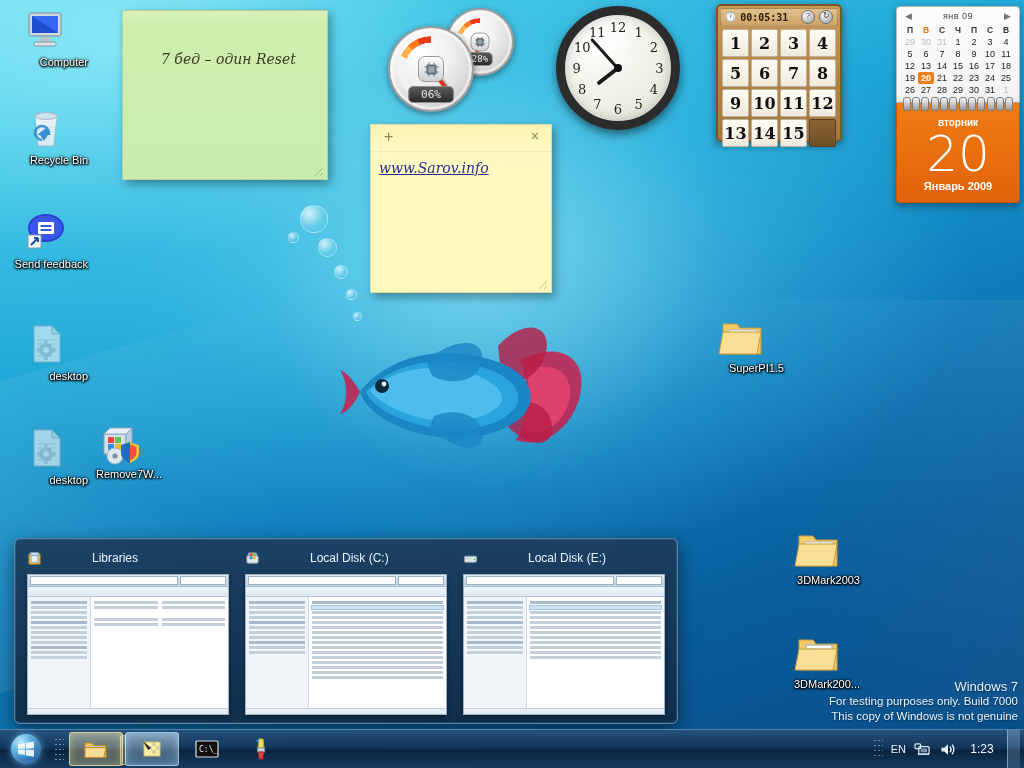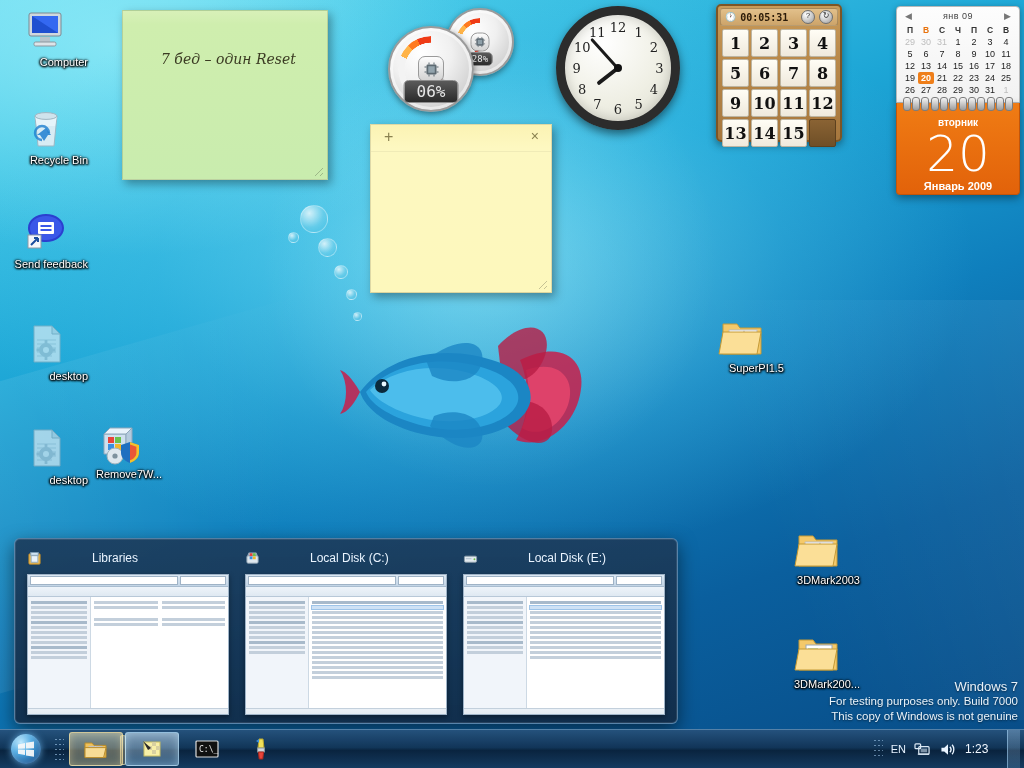--- a/index.html
+++ b/index.html
@@ -117,21 +117,21 @@
   .calg .hdr .mon{font-size:9px;color:#444;letter-spacing:.5px;}
   .calg .arr{font-size:9px;color:#777;}
   .calg table{border-collapse:collapse;width:100%;}
   .calg th{font-size:8.5px;color:#333;font-weight:bold;padding:1px 0;text-align:center;}
   .calg th.sun{color:#e8720c;}
   .calg td{font-size:9px;color:#222;text-align:center;padding:1px 0;width:14.2%;}
   .calg td.dim{color:#bdbdbd;}
   .calg td.sel{background:#ef7f1a;color:#fff;border-radius:2px;font-weight:bold;}
   .calg .tear{position:relative;background:linear-gradient(180deg,#f07c14,#e2620a);
     border:1px solid #c2550a;border-top:none;border-radius:0 0 4px 4px;
-    padding:14px 0 2px;text-align:center;color:#fff;box-shadow:0 3px 8px rgba(0,0,0,.4);}
+    padding:14px 0 10px;text-align:center;color:#fff;box-shadow:0 3px 8px rgba(0,0,0,.4);}
   .calg .rings{position:absolute;left:0;right:0;top:-6px;height:12px;display:flex;justify-content:space-around;padding:0 5px;}
   .calg .ring{width:6px;height:12px;border-radius:3px;
     background:linear-gradient(180deg,#f4f4f4,#9d9d9d);border:1px solid #7d7d7d;}
   .calg .wd{font-size:10px;font-weight:bold;}
   .calg .dnum{font-size:50px;line-height:52px;font-weight:300;
     font-family:"DejaVu Sans","Liberation Sans",sans-serif;}
   .calg .my{font-size:11px;font-weight:bold;}
 
   
   .preview{position:absolute;left:14px;top:538px;width:664px;height:186px;
@@ -175,21 +175,21 @@
   .tb-btn.active{background:linear-gradient(180deg,rgba(230,245,255,.48),rgba(150,205,245,.30));
     border:1px solid rgba(190,230,255,.65);box-shadow:inset 0 0 8px rgba(200,235,255,.45);}
   .tb-btn.grouped{background:linear-gradient(180deg,rgba(255,240,190,.45),rgba(235,200,120,.30));
     border:1px solid rgba(255,235,170,.7);box-shadow:inset 0 0 8px rgba(255,230,160,.4);}
   .tb-btn.grouped:after{content:"";position:absolute;right:-4px;top:2px;width:4px;height:28px;
     background:linear-gradient(180deg,rgba(255,240,190,.4),rgba(235,200,120,.25));
     border:1px solid rgba(255,235,170,.5);border-radius:2px;}
   .tray{margin-left:auto;display:flex;align-items:center;gap:8px;padding-right:4px;height:100%;}
   .tray .tgrip{width:10px;height:22px;background-image:radial-gradient(circle,rgba(180,220,255,.5) 1px,transparent 1px);background-size:4px 5px;}
   .tray .lang{font-size:11px;color:#e6f2ff;}
-  .clocktxt{font-size:12px;color:#f0f7ff;min-width:34px;text-align:left;}
+  .clocktxt{font-size:12px;color:#f0f7ff;min-width:34px;text-align:center;}
   .showdesk{width:12px;height:38px;background:linear-gradient(180deg,rgba(200,230,255,.28),rgba(140,190,230,.18));
     border-left:1px solid rgba(170,215,250,.55);}
 
   
   .watermark{position:absolute;right:6px;bottom:44px;text-align:right;color:#e9f3fb;
     text-shadow:0 1px 2px rgba(0,0,0,.55);font-size:11.5px;line-height:15px;}
   .watermark .w1{font-size:13px;}
 </style>
 </head>
 <body>
@@ -379,20 +379,21 @@
     <div class="txt">7 бед – один Reset</div>
   </div>
   <div class="resize-grip"></div>
 </div>
 
 <div class="note note-yellow">
   <div class="nbar">
     <div class="plus">+</div>
     <div class="close">×</div>
   </div>
+  <div class="link">www.Sarov.info</div>
   <div class="resize-grip"></div>
 </div>
 
 <div class="gadget cpu-wrap">
   <div class="dial mem-dial">
     <div class="scale"></div>
     <div class="needle" style="width:18px;height:3px;margin:-1.5px 0 0 -18px;transform:rotate(-69deg);"></div>
     <div class="hub" style="width:17px;height:17px;">
       <svg width="11" height="11" viewBox="0 0 12 12">
           <rect x="2" y="2" width="8" height="8" rx="1" fill="#5d6a72"></rect>
@@ -423,21 +424,21 @@
             <line x1="8" y1="0.4" x2="8" y2="2"></line>
             <line x1="4" y1="10" x2="4" y2="11.6"></line>
             <line x1="8" y1="10" x2="8" y2="11.6"></line>
             <line x1="0.4" y1="4" x2="2" y2="4"></line>
             <line x1="0.4" y1="8" x2="2" y2="8"></line>
             <line x1="10" y1="4" x2="11.6" y2="4"></line>
             <line x1="10" y1="8" x2="11.6" y2="8"></line>
           </g>
         </svg>
     </div>
-    <div class="readout" style="bottom:7px;font-size:16px;padding:1px 12px;">06%</div>
+    <div class="readout" style="bottom:7px;font-size:11px;padding:1px 12px;">06%</div>
   </div>
 </div>
 
 <div class="gadget clock">
   <div class="num" style="left:50%;top:11%;">12</div>
   <div class="num" style="left:69.5%;top:16.2%;">1</div>
   <div class="num" style="left:83.8%;top:30.5%;">2</div>
   <div class="num" style="left:89%;top:50%;">3</div>
   <div class="num" style="left:83.8%;top:69.5%;">4</div>
   <div class="num" style="left:69.5%;top:83.8%;">5</div>

